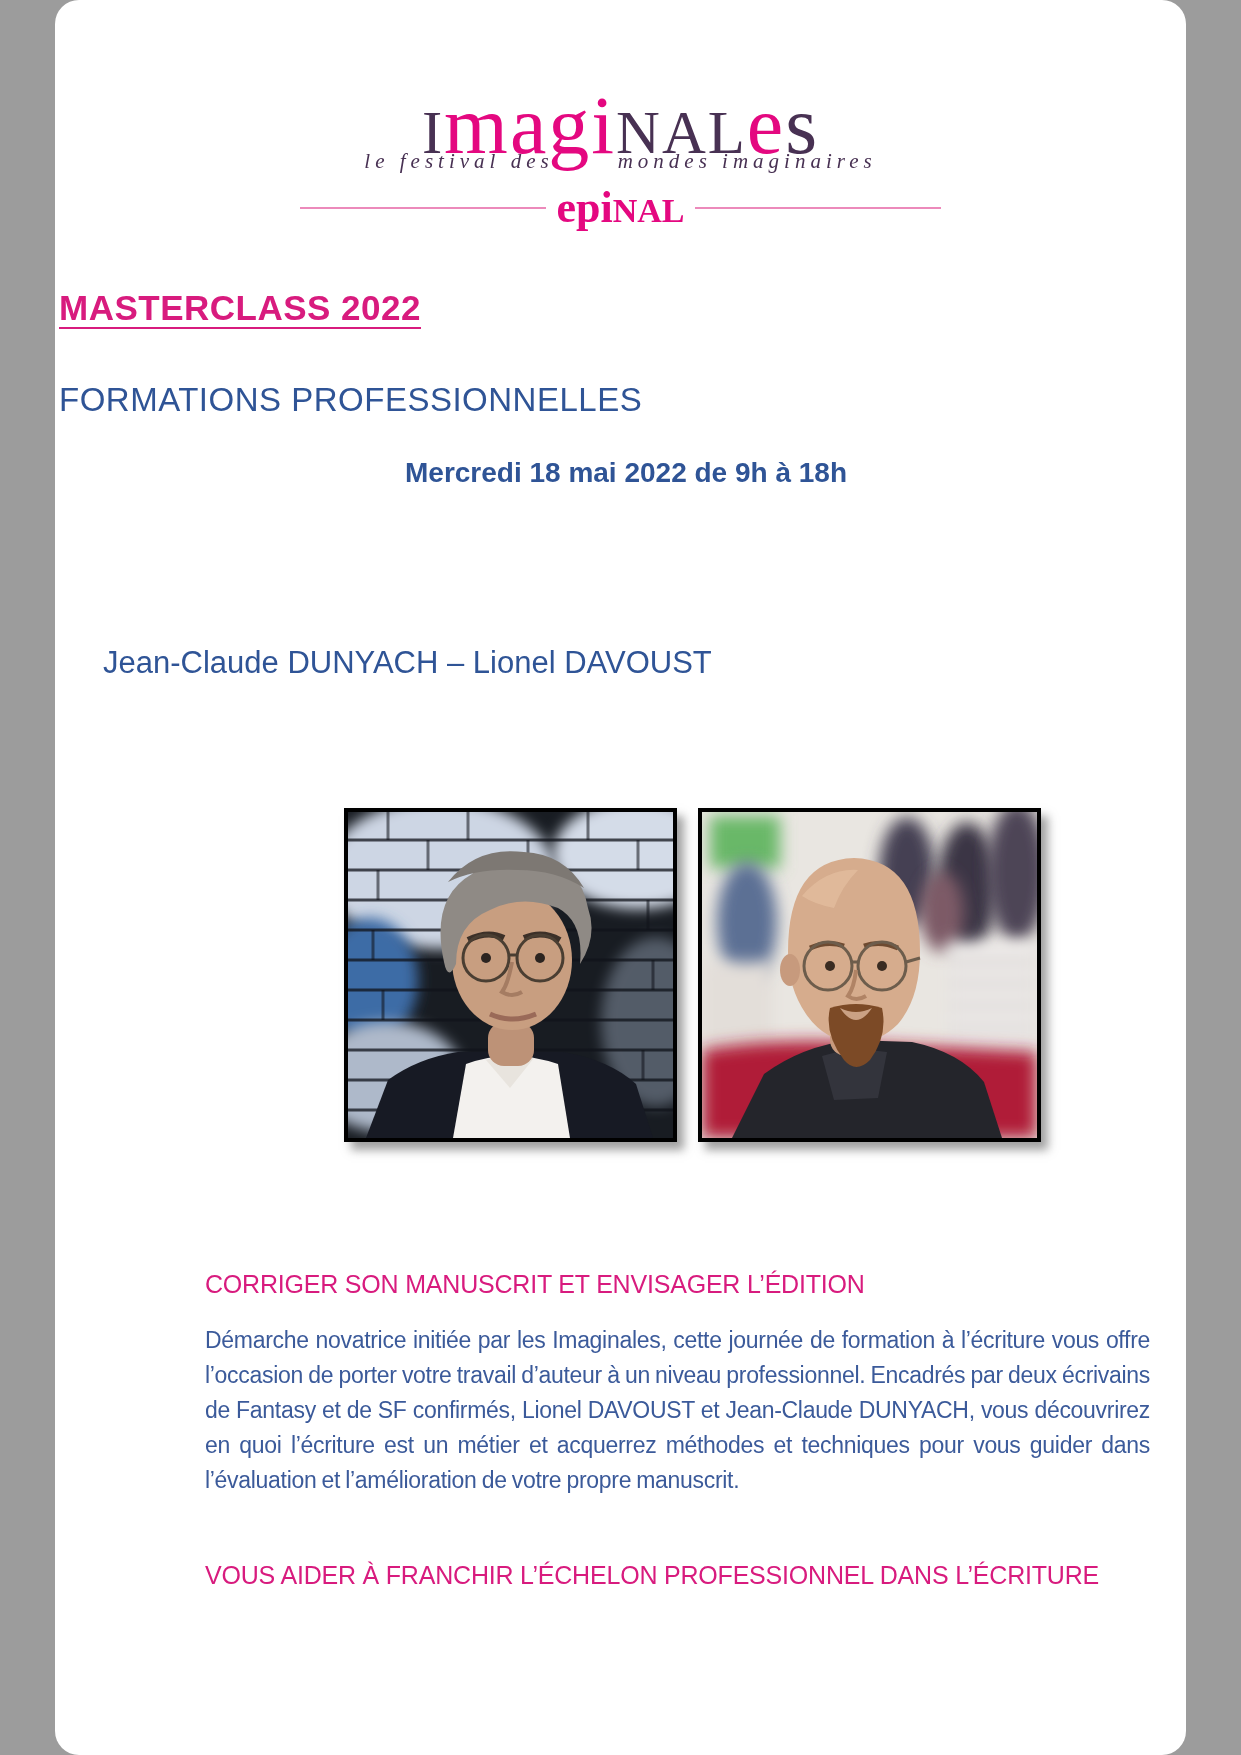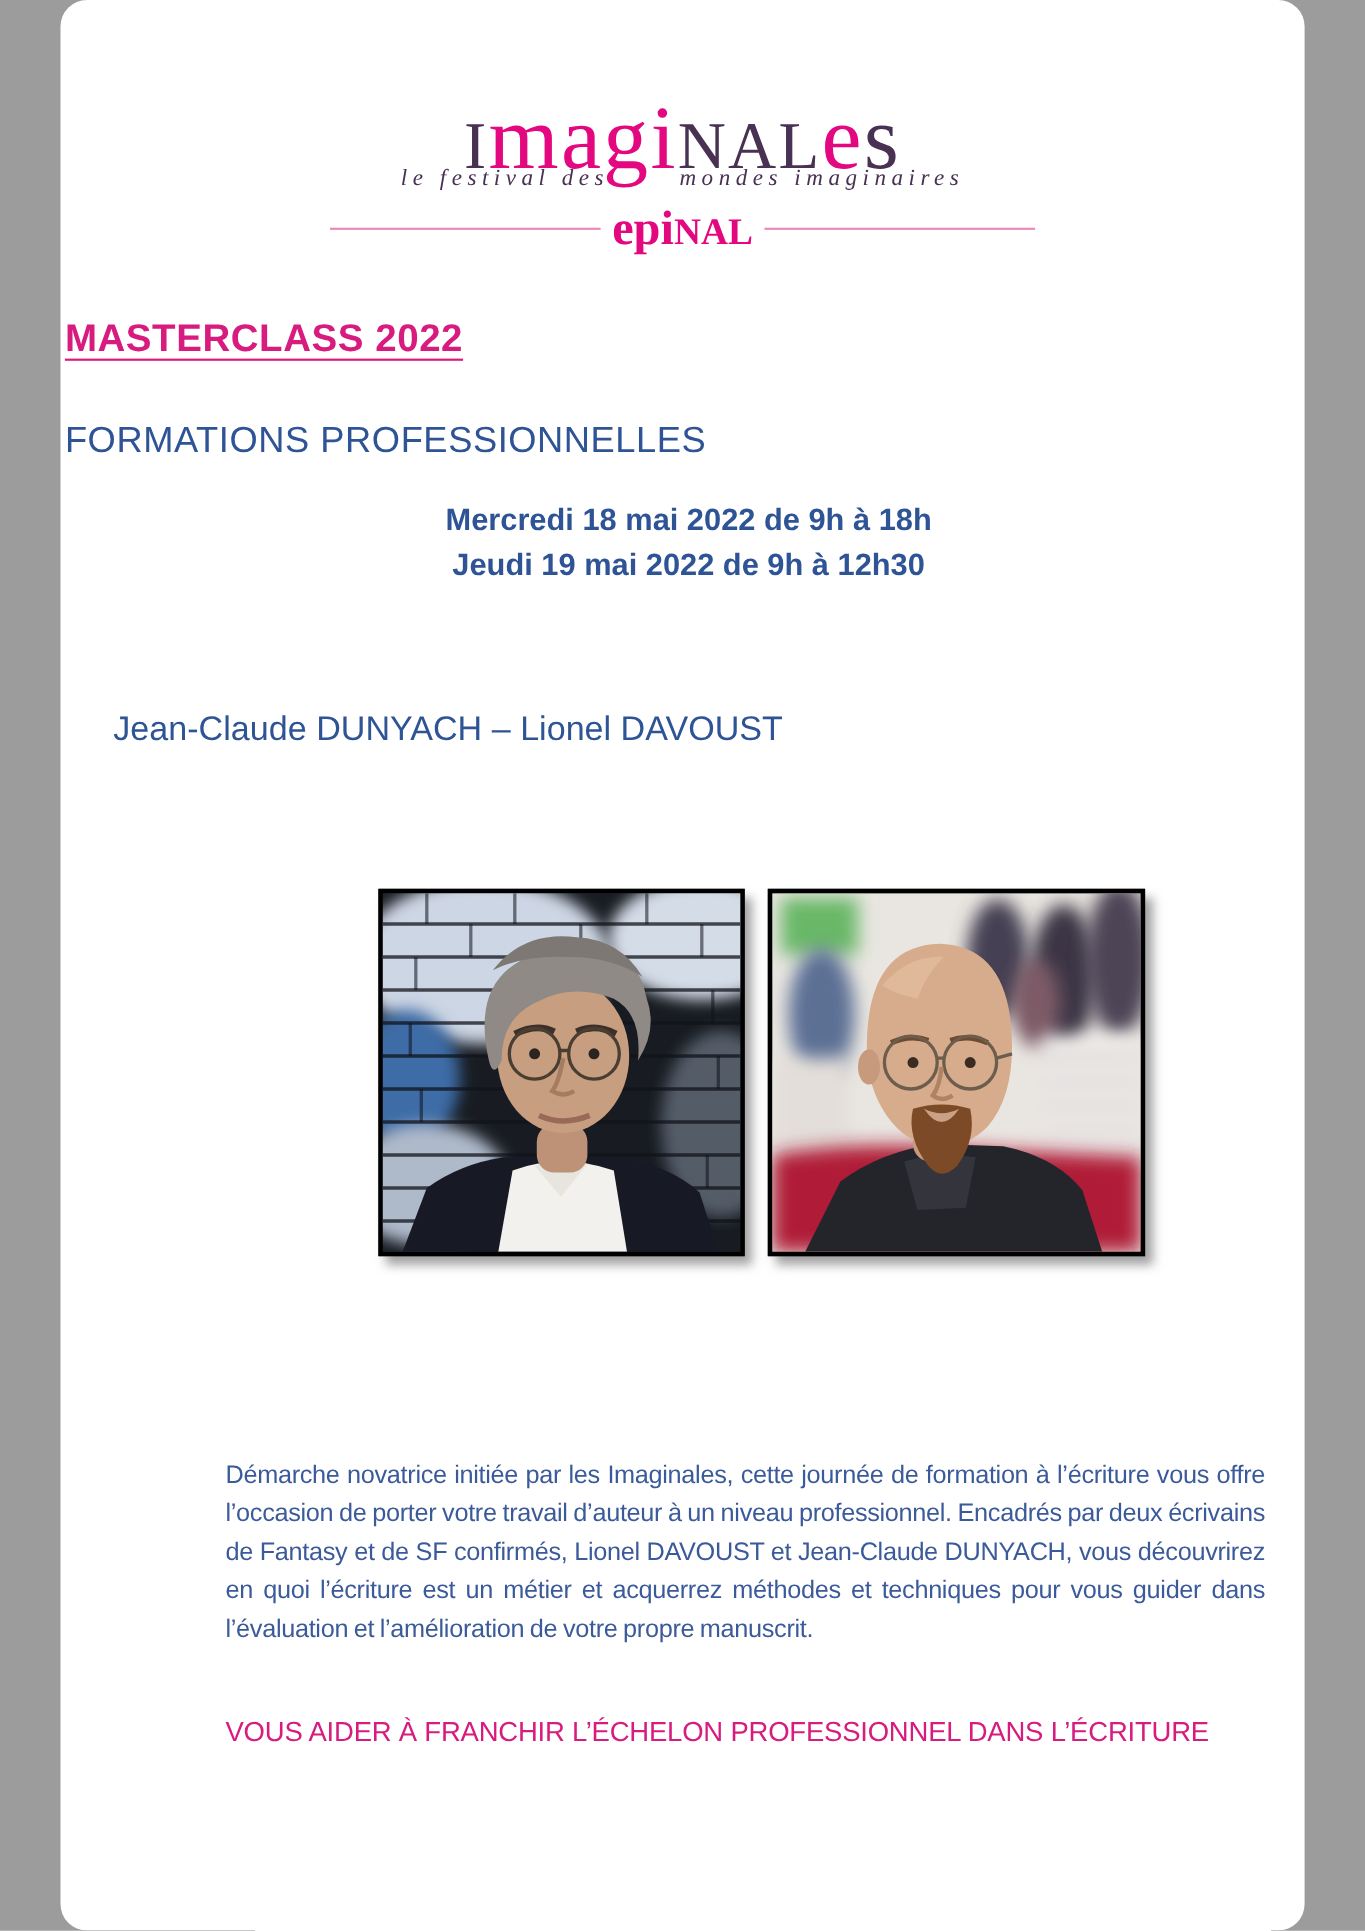--- a/index.html
+++ b/index.html
@@ -59,21 +59,20 @@
       <span class="logo-city"><span>epi</span><span class="city-caps">NAL</span></span>
       <span class="logo-rule"></span>
     </div>
   </header>
 
   <div class="cline h-master">MASTERCLASS 2022</div>
   <div class="cline h-form">FORMATIONS PROFESSIONNELLES</div>
 
   <div class="session">
     <div class="s-date">Mercredi 18 mai 2022 de 9h à 18h</div>
-    <div class="s-date">Jeudi 19 mai 2022 de 9h à 12h30</div>
   </div>
 
   <div class="cline names">Jean-Claude DUNYACH – Lionel DAVOUST</div>
 
   <figure class="photo photo-left" style="margin:0;">
     <svg width="325" height="326" viewBox="0 0 325 326" preserveAspectRatio="none">
       <defs>
           <filter id="b1" x="-30%" y="-30%" width="160%" height="160%">
             <feGaussianBlur stdDeviation="7"></feGaussianBlur>
           </filter>
@@ -191,17 +190,18 @@
       <circle cx="128" cy="154" r="5" fill="#3a2c22"></circle>
         <circle cx="180" cy="154" r="5" fill="#3a2c22"></circle>
 
       <path d="M154 158 Q152 176 146 184 Q154 190 164 184" stroke="#b08365" stroke-width="4" fill="none"></path>
 
       <path d="M128 196 Q154 188 180 196 Q186 224 168 248 Q154 262 142 248 Q122 222 128 196 Z" fill="#7c4a26"></path>
       <path d="M138 196 Q154 204 170 196 Q162 208 154 208 Q146 208 138 196 Z" fill="#caa184"></path>
     </svg>
   </figure>
 
+  <div class="sec-title sec1">CORRIGER SON MANUSCRIT ET ENVISAGER L’ÉDITION</div>
   <p class="para">Démarche novatrice initiée par les Imaginales, cette journée de formation à l’écriture vous offre l’occasion de porter votre travail d’auteur à un niveau professionnel. Encadrés par deux écrivains de Fantasy et de SF confirmés, Lionel DAVOUST et Jean-Claude DUNYACH, vous découvrirez en quoi l’écriture est un métier et acquerrez méthodes et techniques pour vous guider dans l’évaluation et l’amélioration de votre propre manuscrit.</p>
 
   <div class="sec-title sec2">VOUS AIDER À FRANCHIR L’ÉCHELON PROFESSIONNEL DANS L’ÉCRITURE</div>
 
 </div>
 
 </body></html>

